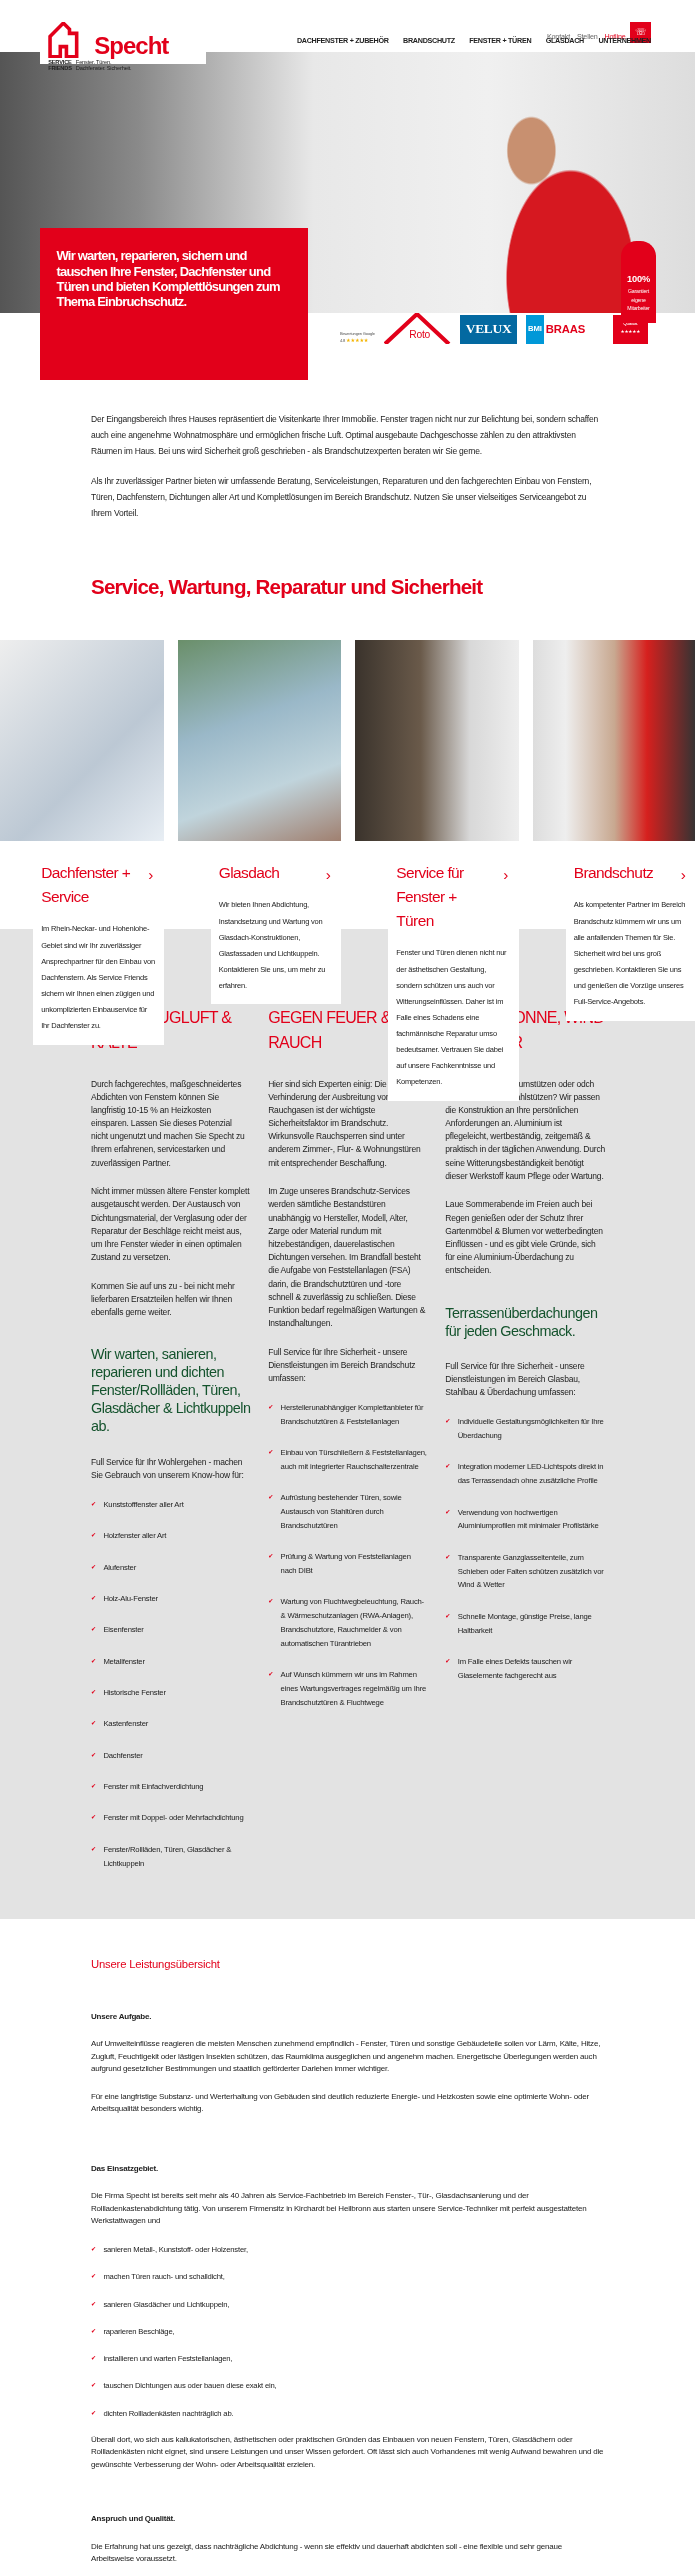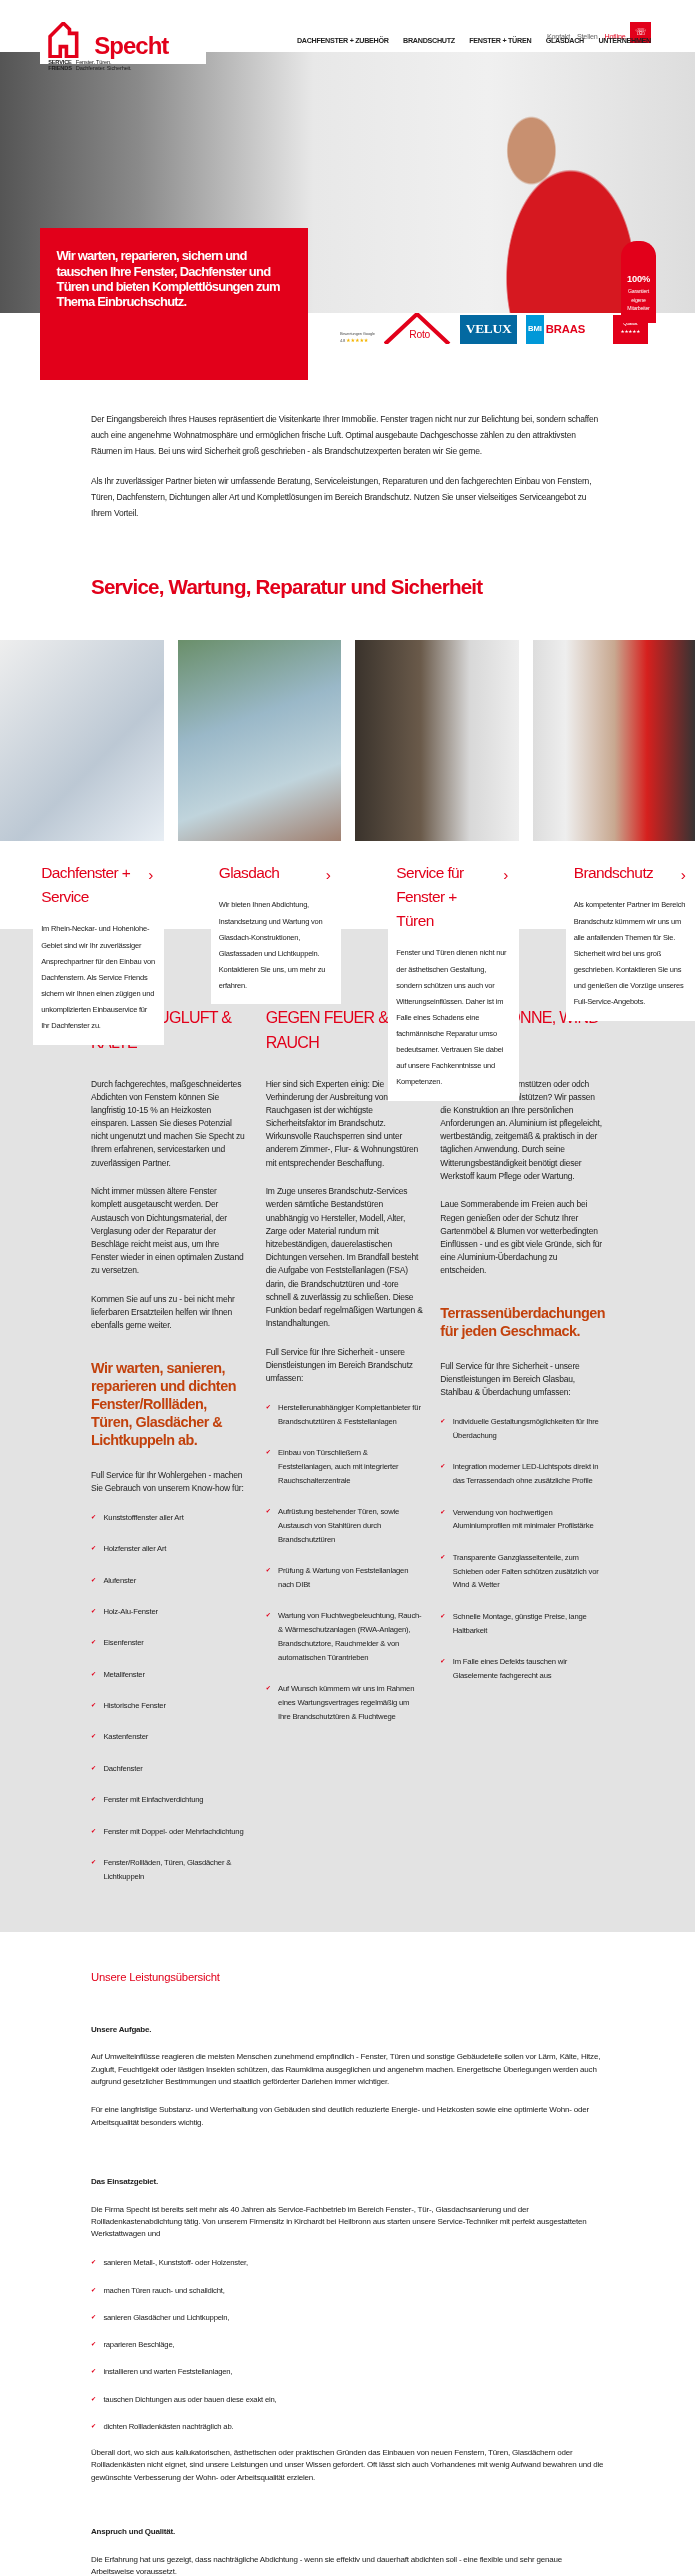--- a/index.html
+++ b/index.html
@@ -46,21 +46,21 @@
 .card4:nth-child(1) .box{left:33px}
 .card4 h3{color:#e2001a;font-weight:normal;font-size:15.5px;line-height:1.55;letter-spacing:-0.6px;padding-right:15.5px}
 .card4 .chev{position:absolute;right:10.3px;top:20.6px;color:#e2001a;font-size:15.5px}
 .card4 p{font-size:7.5px;line-height:2.15;margin-top:12.4px}
 
 .gray{background:#e3e3e3;padding:77px 0 31px}
 .cols3{display:flex;gap:17.5px;padding:0 91px}
 .col3{flex:1}
 .col3 h4{color:#e2001a;font-weight:normal;font-size:16px;line-height:1.55;letter-spacing:-0.7px;margin-bottom:21.6px}
 .col3 p{font-size:8.5px;line-height:1.55;margin-bottom:15.5px}
-.col3 h5{color:#c2410c;font-weight:bold;font-size:14.4px;line-height:1.25;letter-spacing:-0.5px;margin:26px 0 20.6px}
+.col3 h5{color:#14532d;font-weight:normal;font-size:14.4px;line-height:1.25;letter-spacing:-0.5px;margin:26px 0 20.6px}
 .checks{list-style:none;margin-top:12.4px}
 .checks li{position:relative;padding-left:12.4px;margin-bottom:17.5px;font-size:7.7px;line-height:1.8}
 .checks li::before{content:"\2714";position:absolute;left:0;top:0;color:#e2001a;font-size:6.2px}
 
 .leist{padding:36px 91px 31px}
 .leist h2{color:#e2001a;font-weight:normal;font-size:11.3px;margin-bottom:36px}
 .leist h6{font-weight:bold;font-size:8px;margin:26px 0 15.5px}
 .leist p{font-size:8px;line-height:1.55;margin-bottom:15.5px}
 .leist .checks li{font-size:7.7px;margin-bottom:13.4px}
 </style>

